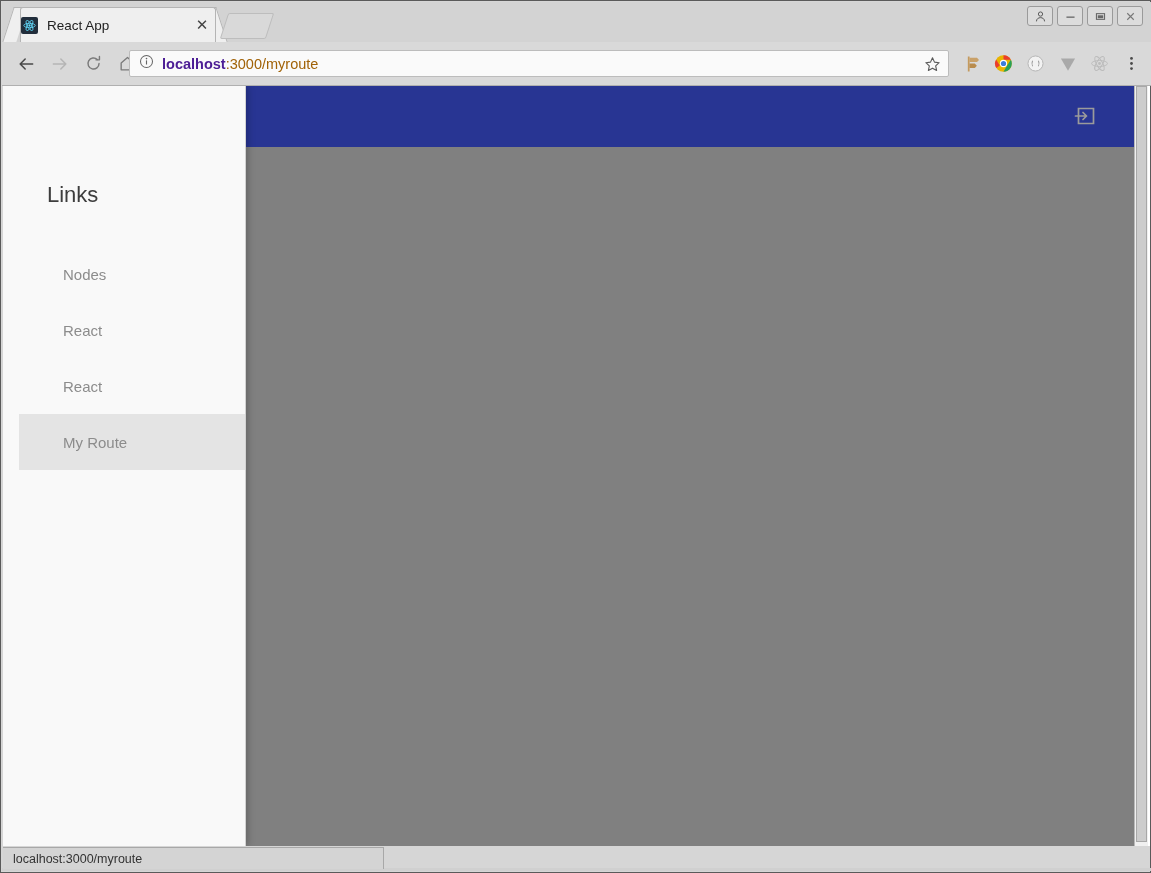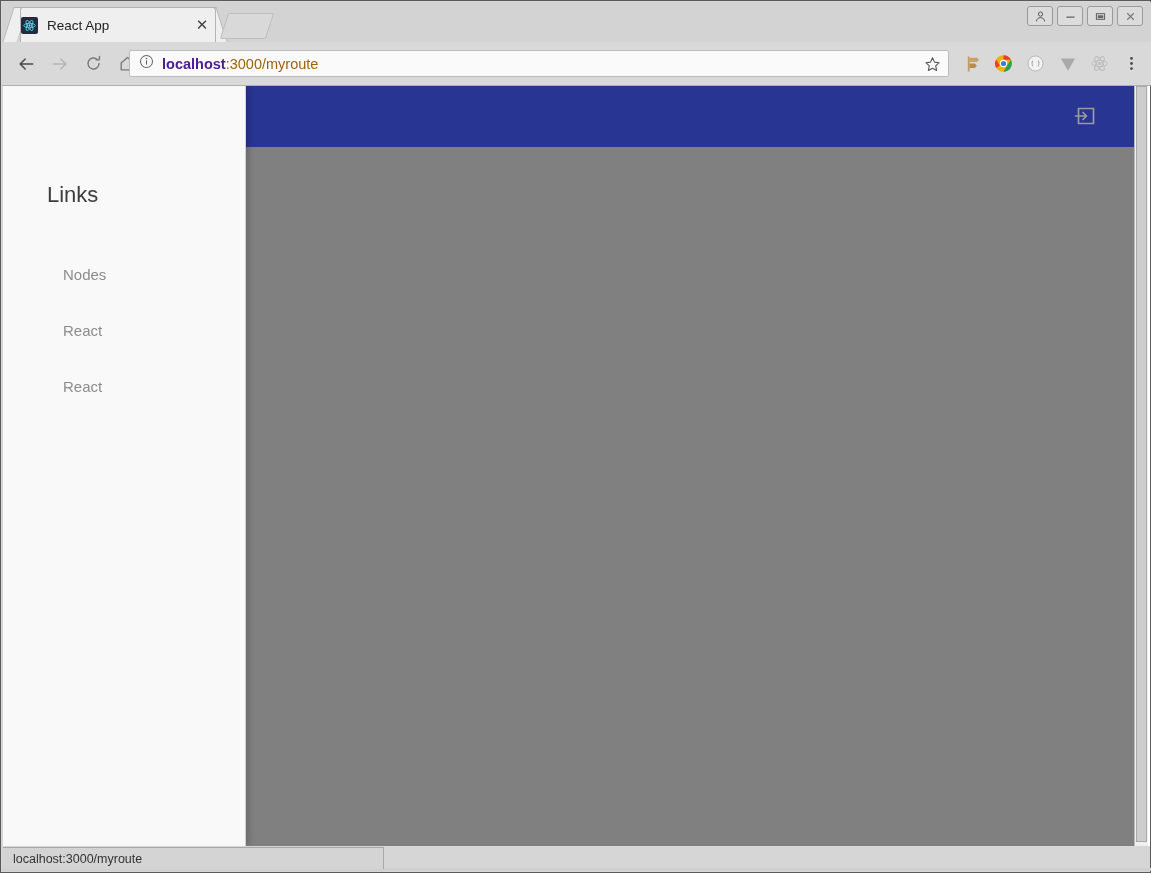--- a/index.html
+++ b/index.html
@@ -470,20 +470,23 @@
       <div class="drawer-list">
         <div class="drawer-item">
           <span class="lbl">Nodes</span>
         </div>
         <div class="drawer-item">
           <span class="lbl">React</span>
         </div>
         <div class="drawer-item">
           <span class="lbl">React</span>
         </div>
+        <div class="drawer-item selected">
+          <span class="lbl">My Route</span>
+        </div>
       </div>
     </div>
   </div>
 
   <div id="vscroll">
     <div class="thumb"></div>
   </div>
 
   <div id="bottomedge"></div>
 

